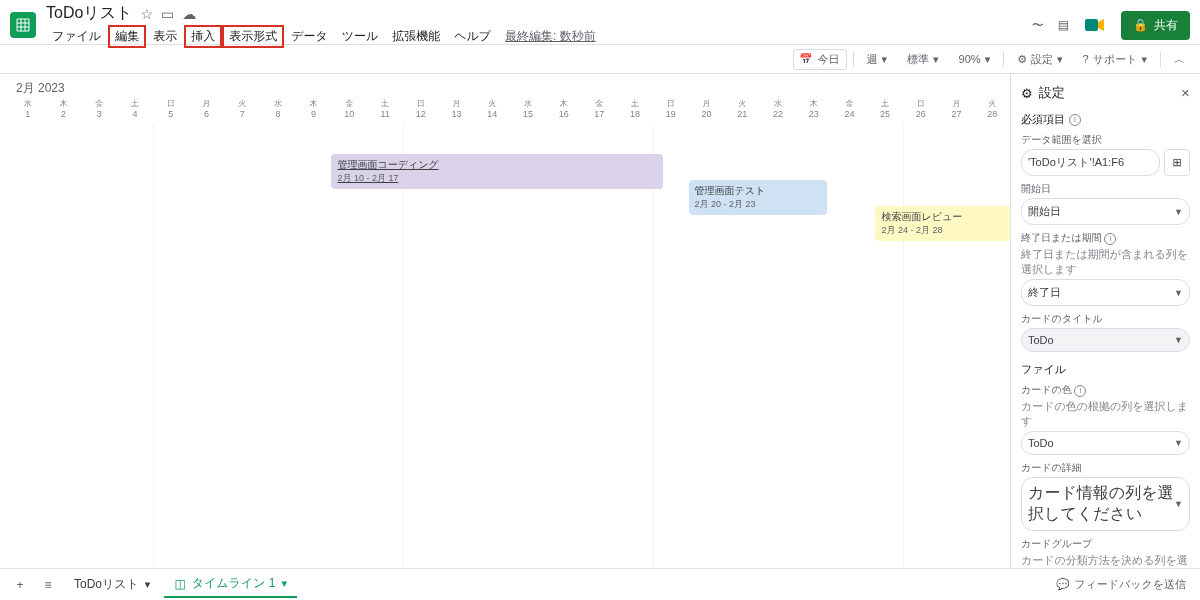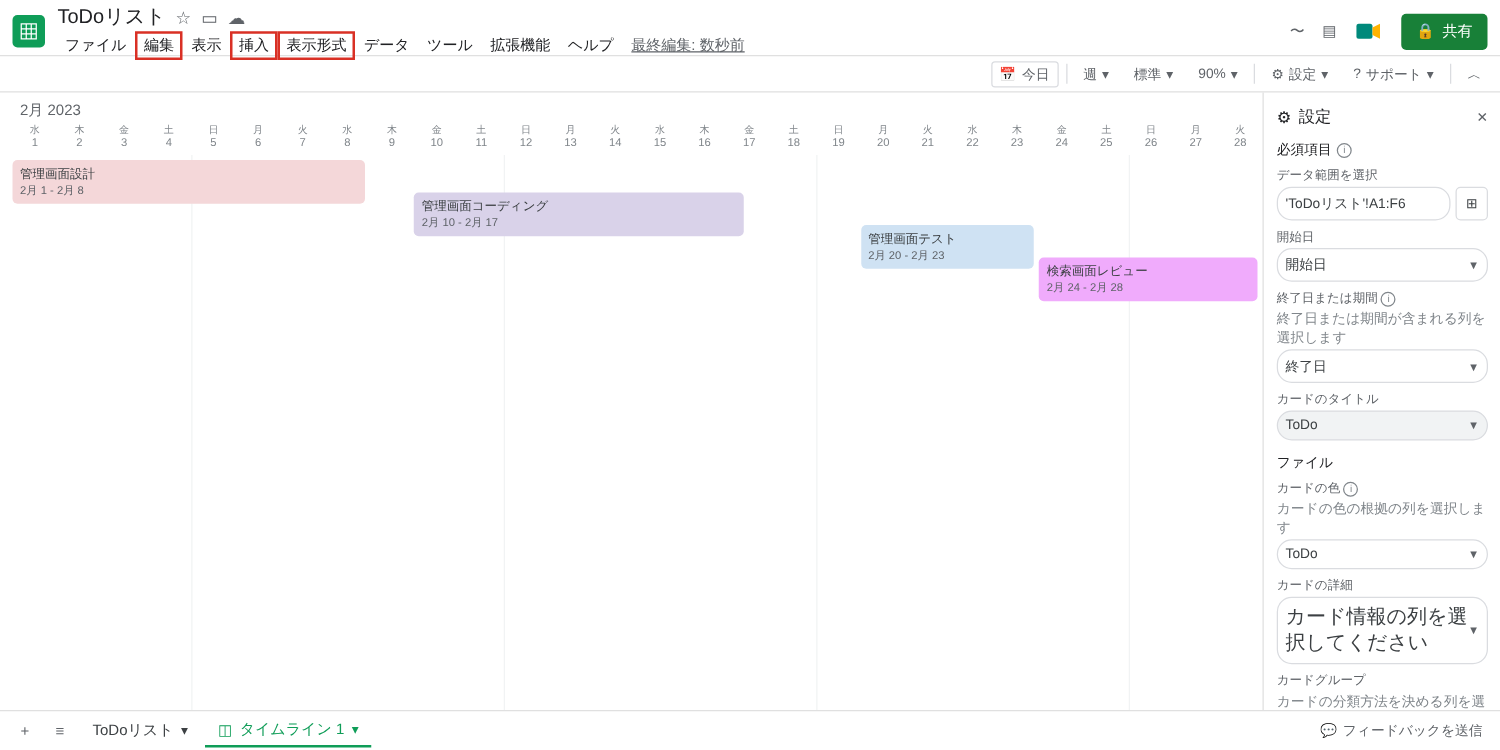--- a/index.html
+++ b/index.html
@@ -37,21 +37,21 @@
 .day-col .wd { display: block; font-size: 8px; }
 .grid { position: absolute; top: 50px; left: 10px; right: 0; bottom: 0; }
 .grid-line { position: absolute; top: 0; bottom: 0; width: 1px; background: #f1f3f4; }
 
 .card { position: absolute; border-radius: 4px; padding: 4px 6px; font-size: 10px; color: #3c4043; }
 .card .ct { font-weight: 500; }
 .card .cd { font-size: 9px; color: #5f6368; }
 .c-pink { background: #f4d7d9; }
 .c-purple { background: #d9d2e9; }
 .c-blue { background: #cfe2f3; }
-.c-green { background: #f0abfc; }
+.c-green { background: #fef9c3; margin-left: 44px; }
 
 
 .settings { width: 190px; border-left: 1px solid #e0e0e0; padding: 10px 10px; overflow-y: auto; font-size: 11px; }
 .settings-head { display: flex; align-items: center; justify-content: space-between; margin-bottom: 10px; }
 .settings-head .t { display: flex; align-items: center; gap: 6px; font-size: 13px; color: #202124; }
 .section-h { font-size: 11px; color: #202124; margin: 10px 0 4px; display:flex; align-items:center; gap:4px; }
 .field-label { font-size: 10px; color: #5f6368; margin: 6px 0 2px; }
 .hint { font-size: 11px; color: #80868b; margin-bottom: 2px; }
 .select { border: 1px solid #dadce0; border-radius: 12px; padding: 5px 6px; font-size: 11px; display: flex; justify-content: space-between; align-items: center; cursor: pointer; color:#3c4043; }
 .select.filled { background: #f1f3f4; }
@@ -182,25 +182,21 @@
         <div class="day-col"><span class="wd">土</span>25</div>
         <div class="day-col"><span class="wd">日</span>26</div>
         <div class="day-col"><span class="wd">月</span>27</div>
         <div class="day-col"><span class="wd">火</span>28</div>
       </div>
     <div class="grid" id="grid">
         <div class="grid-line" style="left: 142.857px;"></div>
         <div class="grid-line" style="left: 392.857px;"></div>
         <div class="grid-line" style="left: 642.857px;"></div>
         <div class="grid-line" style="left: 892.857px;"></div>
-        <div class="card c-pink" style="left: 0px; width: 281.714px; top: 4px;">
-          <div class="ct">管理画面設計</div>
-          <div class="cd">2月 1 - 2月 8</div>
-        </div>
-        <div class="card c-purple" style="left: 321.429px; width: 264px; top: 30px;">
+        <div class="card c-purple" style="left: 321.429px; width: 332px; top: 30px; text-decoration: underline;">
           <div class="ct">管理画面コーディング</div>
           <div class="cd">2月 10 - 2月 17</div>
         </div>
         <div class="card c-blue" style="left: 678.571px; width: 138.857px; top: 56px;">
           <div class="ct">管理画面テスト</div>
           <div class="cd">2月 20 - 2月 23</div>
         </div>
         <div class="card c-green" style="left: 821.429px; width: 174.571px; top: 82px;">
           <div class="ct">検索画面レビュー</div>
           <div class="cd">2月 24 - 2月 28</div>

